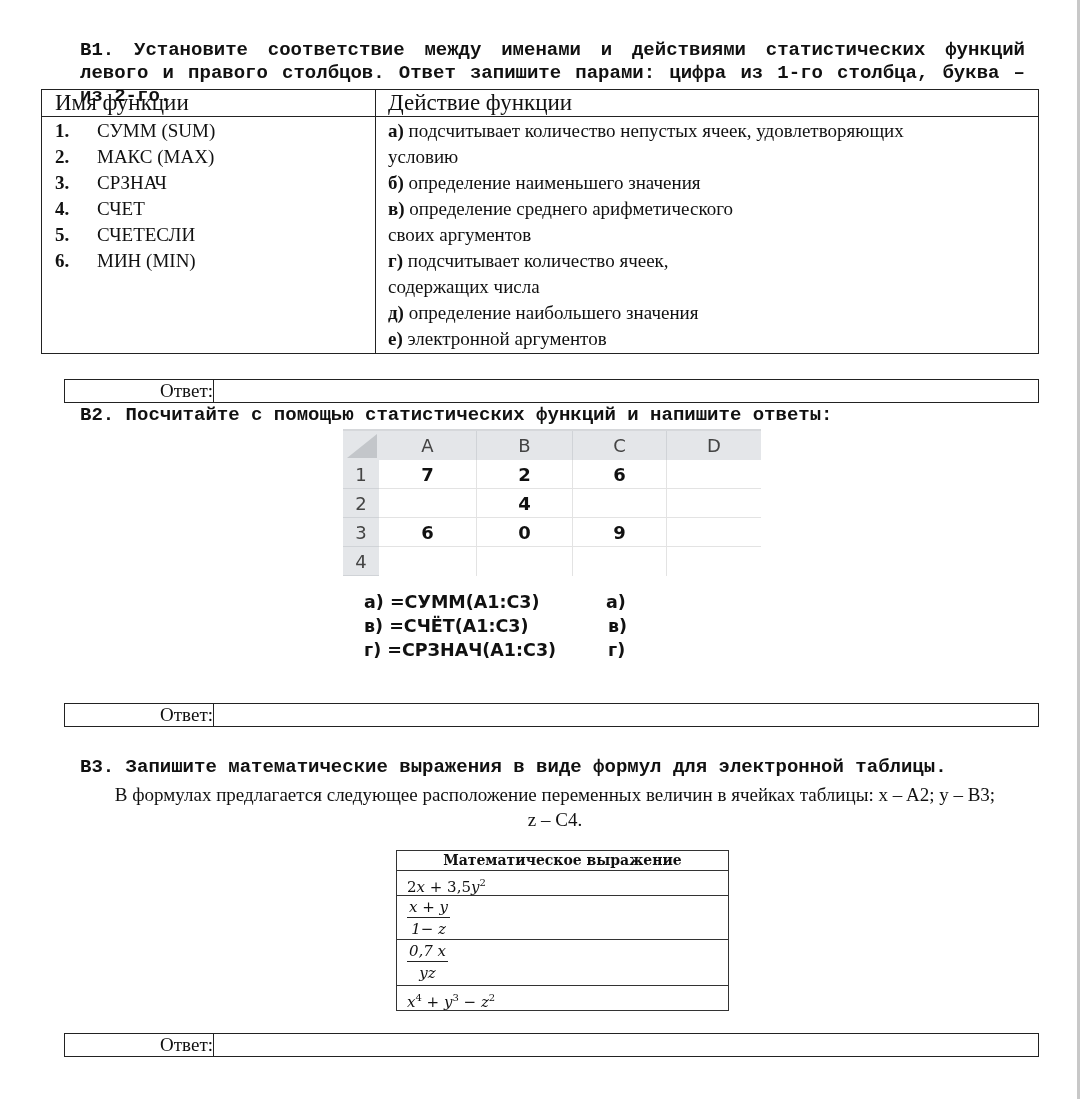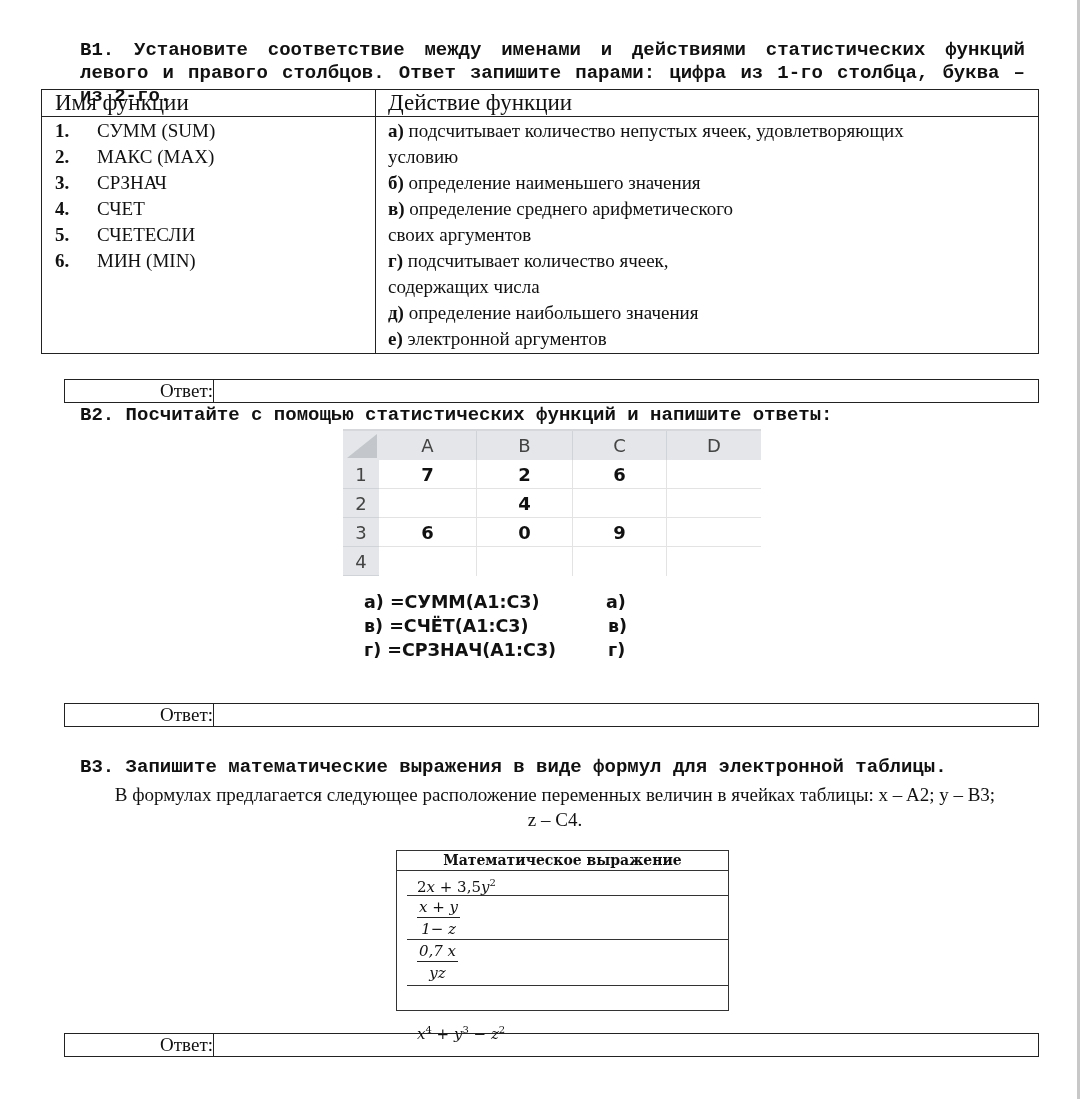--- a/index.html
+++ b/index.html
@@ -78,21 +78,21 @@
 
   
   .math-table {
     position: absolute; left: 396px; top: 850px; width: 333px; height: 161px;
     border: 1.5px solid #333; box-sizing: border-box; font-family: "DejaVu Serif", "Liberation Serif", serif;
   }
   .math-table .hdr {
     position: absolute; left: 0; right: 0; top: 0; height: 19px; border-bottom: 1px solid #333;
     text-align: center; font-weight: bold; font-size: 14px; line-height: 19px;
   }
-  .math-table .mrow { position: absolute; left: 10px; right: 0; border-bottom: 1px solid #333; padding-left: 10px; box-sizing: border-box; }
+  .math-table .mrow { position: absolute; left: 0; right: 0; border-bottom: 1px solid #333; padding-left: 10px; box-sizing: border-box; }
   .math-table .mrow:last-child { border-bottom: none; }
   .expr { font-style: italic; font-size: 15px; }
   .expr .up { font-size: 10px; vertical-align: 6px; font-style: normal; }
   .frac { display: inline-block; text-align: center; font-style: italic; font-size: 15px; }
   .frac .num { display: block; border-bottom: 1px solid #222; padding: 0 2px; line-height: 20px; }
   .frac .den { display: block; line-height: 22px; }
 </style>
 </head>
 <body>
 
@@ -217,21 +217,21 @@
   <div class="hdr">Математическое выражение</div>
   <div class="mrow" style="top:19px;height:26px;line-height:26px;">
     <span class="expr"><span style="font-style:normal">2</span><span>x</span><span style="font-style:normal"> + 3,5</span><span>y</span><span class="up">2</span></span>
   </div>
   <div class="mrow" style="top:45px;height:44px;padding-top:1px;">
     <span class="frac"><span class="num">x + y</span><span class="den">1− z</span></span>
   </div>
   <div class="mrow" style="top:89px;height:46px;padding-top:1px;">
     <span class="frac"><span class="num">0,7 x</span><span class="den">yz</span></span>
   </div>
-  <div class="mrow" style="top:135px;height:24px;line-height:24px;border-bottom:none;margin-top:32px;">
+  <div class="mrow" style="top:135px;height:24px;line-height:24px;border-bottom:none;">
     <span class="expr"><span>x</span><span class="up">4</span><span style="font-style:normal"> + </span><span>y</span><span class="up">3</span><span style="font-style:normal"> − </span><span>z</span><span class="up">2</span></span>
   </div>
 </div>
 
 <div class="answer" style="top:1033px;">
   <div class="lbl">Ответ:</div>
   <div class="val"></div>
 </div>
 
 </body></html>

